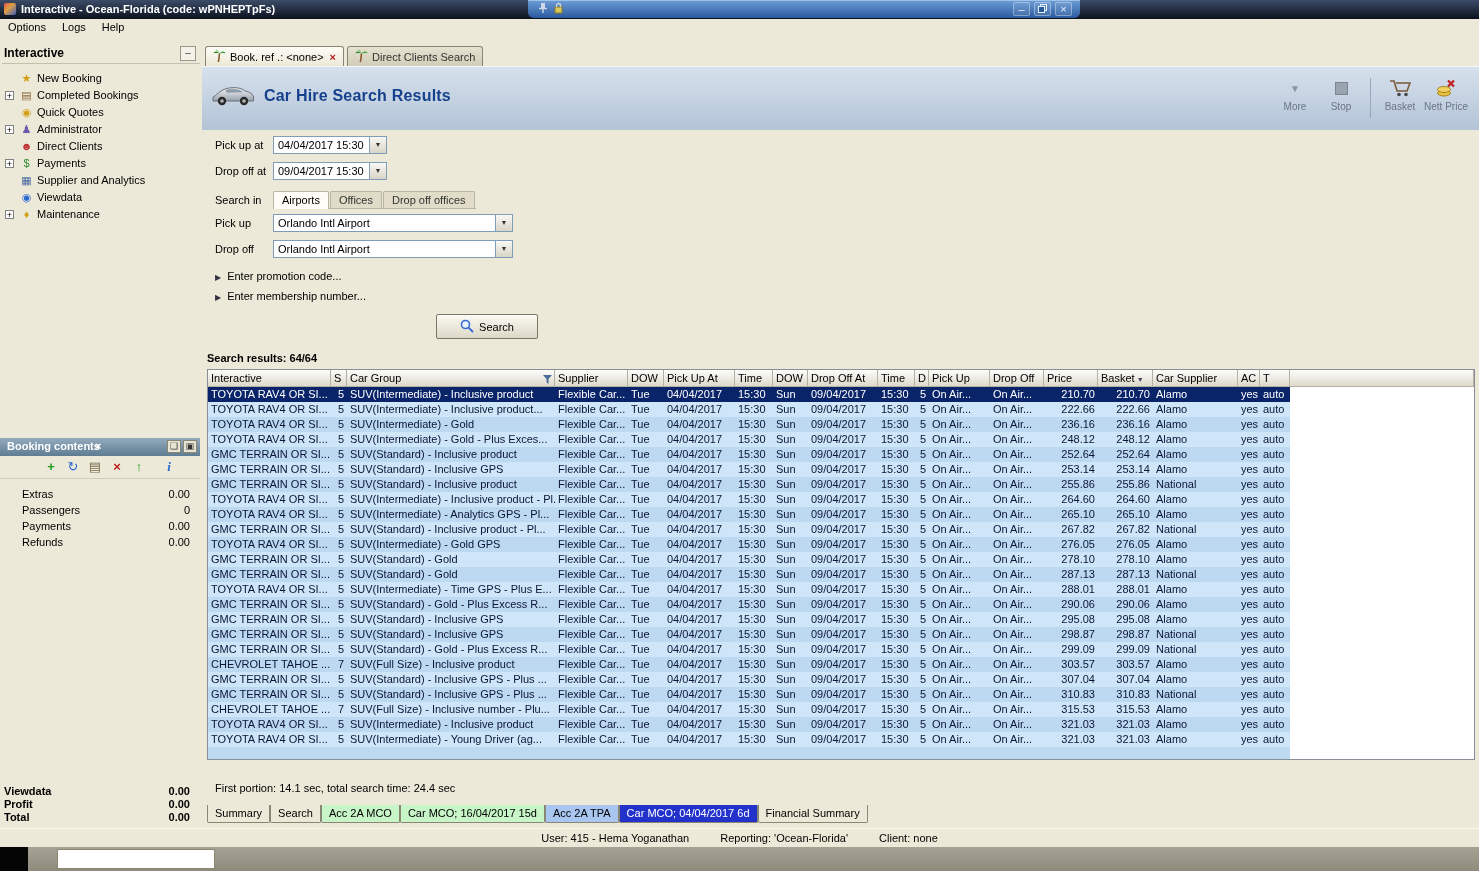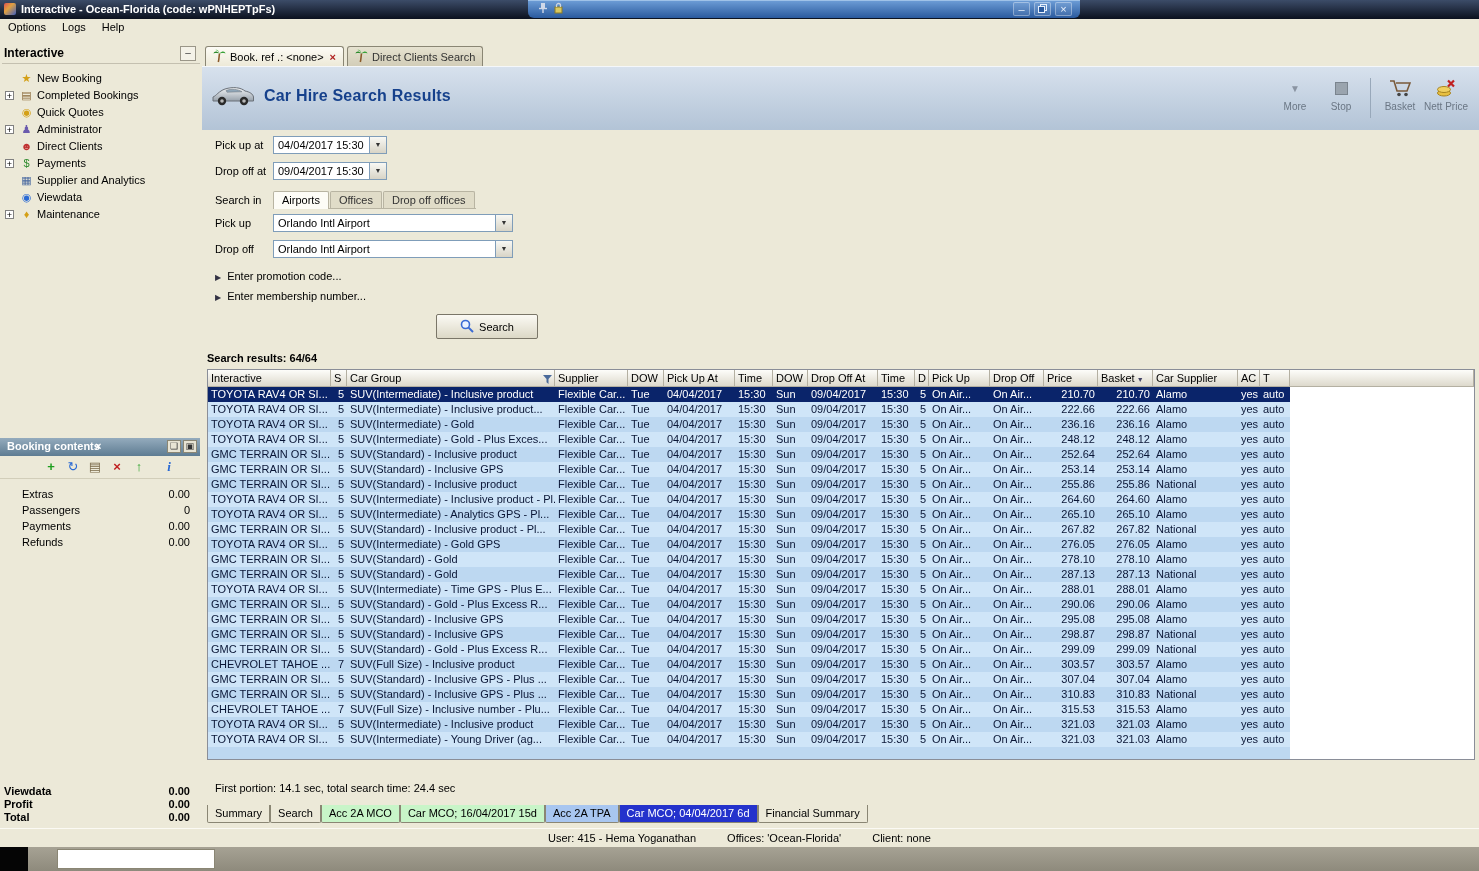--- a/index.html
+++ b/index.html
@@ -891,20 +891,20 @@
       <span class="btab green">Car MCO; 16/04/2017 15d</span>
       <span class="btab blue">Acc 2A TPA</span>
       <span class="btab navy" style="font-weight: normal;">Car MCO; 04/04/2017 6d</span>
       <span class="btab plain">Financial Summary</span>
     </div>
 </div>
 
 <div class="abs" id="statusbar">
   <div class="abs" id="status-text">
     <span>User: 415 - Hema Yoganathan</span>
-    <span>Offices: 'Ocean-Florida'</span>
+    <span>Reporting: 'Ocean-Florida'</span>
     <span>Client: none</span>
   </div>
 </div>
 <div class="abs" id="bottomstrip">
   <div class="abs" id="strip-black"></div>
   <div class="abs" id="strip-window"></div>
 </div>
 
 </body></html>

